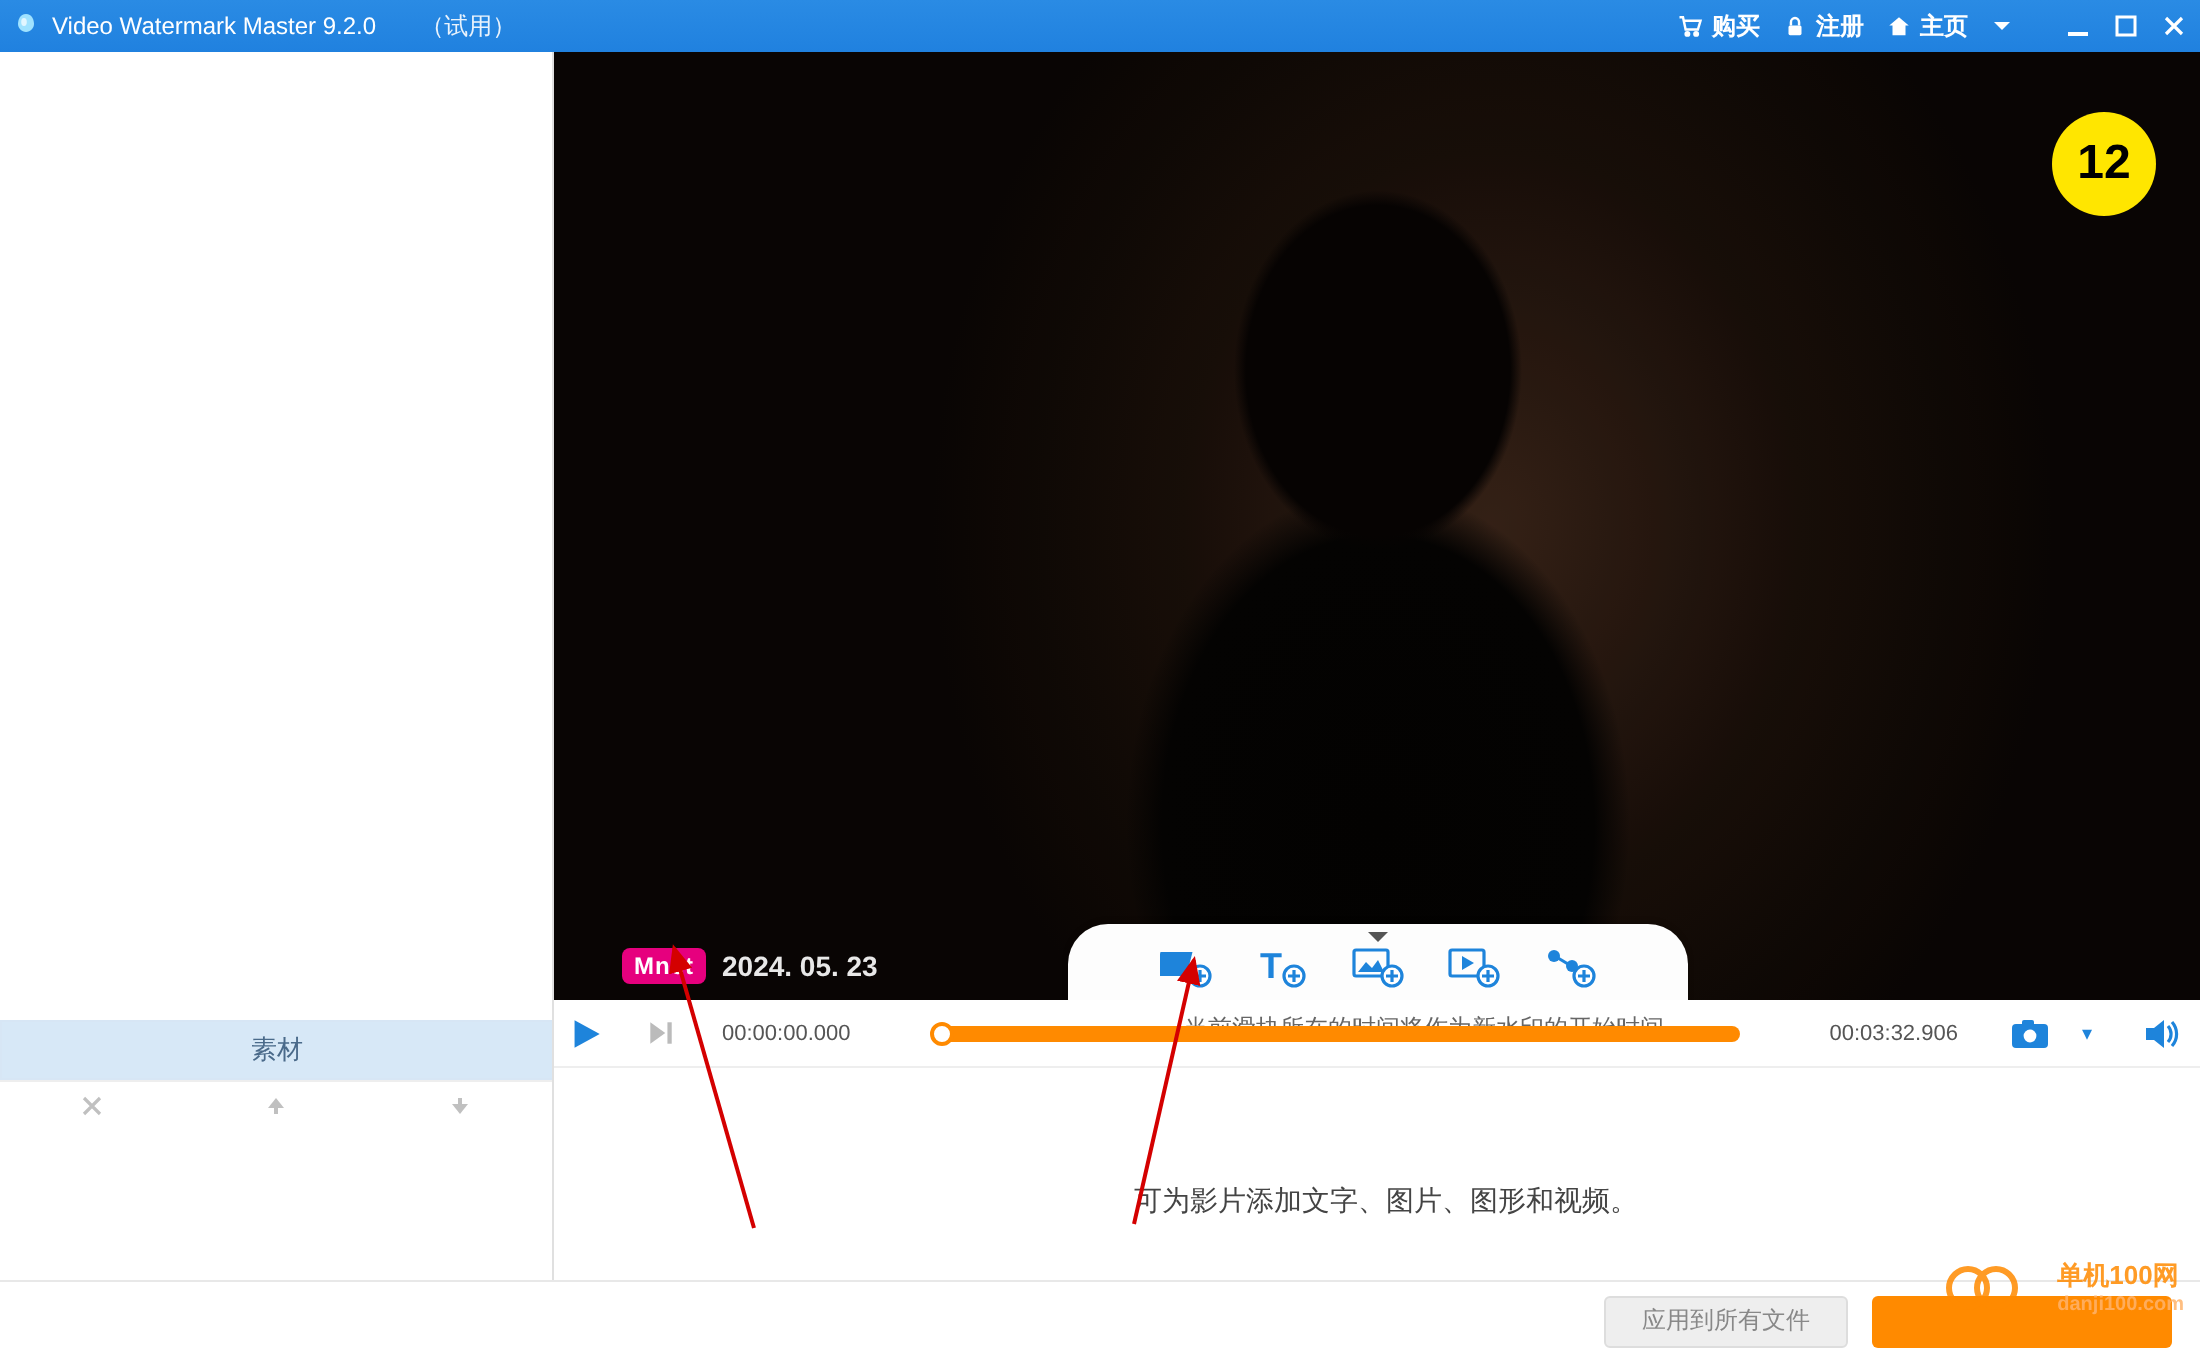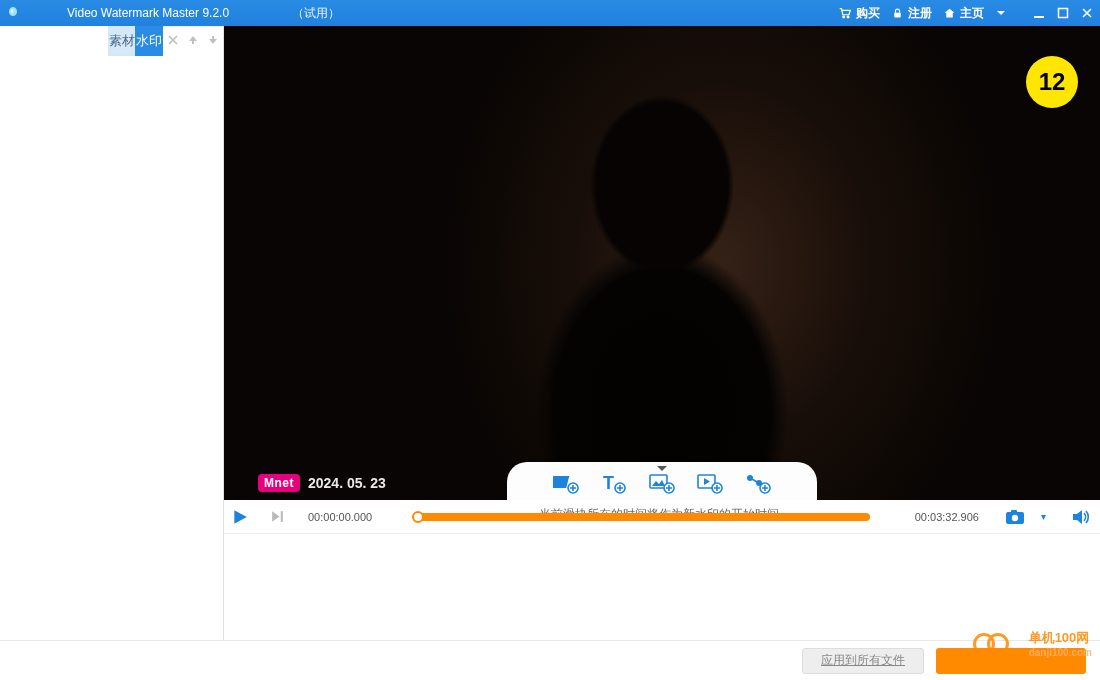--- a/index.html
+++ b/index.html
@@ -4,35 +4,34 @@
 <style>
   * { box-sizing: border-box; margin: 0; padding: 0; font-family: "Microsoft YaHei", Arial, sans-serif; }
   html, body { width: 1100px; height: 680px; overflow: hidden; background: #fff; }
 
   
   .title-bar {
     height: 26px; width: 100%;
     background: linear-gradient(to bottom, #2a8be4, #2081df);
     display: flex; align-items: center; color: #fff; font-size: 12px;
     padding: 0 6px;
-    gap: 41px;
   }
   .app-logo { width: 14px; height: 14px; margin-right: 6px; display: flex; align-items: center; }
   .title-text { flex: 0 0 auto; }
   .title-suffix { margin-left: 22px; opacity: 0.9; }
   .title-spacer { flex: 1; }
   .title-actions { display: flex; align-items: center; gap: 10px; }
   .title-act { display: flex; align-items: center; gap: 4px; cursor: pointer; font-size: 12px; font-weight: bold; }
   .title-icon { width: 14px; height: 14px; display: inline-flex; align-items: center; justify-content: center; }
   .win-controls { display: flex; gap: 10px; margin-left: 14px; }
   .win-btn { width: 14px; height: 14px; cursor: pointer; display: inline-flex; align-items: center; justify-content: center; }
 
   
   .main { display: flex; height: 614px; width: 100%; }
-  .sidebar { width: 224px; height: 100%; display: flex; flex-direction: row; border-right: 1px solid #e0e0e0; }
+  .sidebar { width: 277px; height: 100%; display: flex; flex-direction: column; border-right: 1px solid #e0e0e0; }
   .sidebar-top { flex: 1; background: #fff; }
   .sidebar-tabs { display: flex; height: 30px; }
   .sidebar-tab {
     flex: 1; display: flex; align-items: center; justify-content: center;
     font-size: 13px; border: 1px solid #d7e6f5; cursor: pointer;
   }
   .tab-material { background: #d7e8f7; color: #4a6a8a; border-right: none; }
   .tab-watermark { background: #2a8be4; color: #fff; border-color: #2a8be4; }
   .sidebar-controls {
     height: 30px; display: flex; align-items: center; justify-content: space-around;
@@ -128,21 +127,21 @@
   
   .arrow { position: absolute; pointer-events: none; }
 
   
   .bottom-bar {
     height: 40px; width: 100%; background: #fff; border-top: 1px solid #e8e8e8;
     display: flex; align-items: center; justify-content: flex-end; padding: 0 14px; gap: 12px;
   }
   .apply-all-btn {
     height: 26px; padding: 0 18px; font-size: 12px; color: #888;
-    background: #eee; border: 1px solid #ddd; border-radius: 3px; cursor: not-allowed; text-decoration: underline;
+    background: #eee; border: 1px solid #ddd; border-radius: 3px; cursor: not-allowed;
   }
   .primary-btn {
     height: 26px; width: 150px;
     background: #ff8a00; border-radius: 3px; cursor: pointer;
   }
 
   
   .site-watermark {
     position: absolute; right: 8px; bottom: 22px;
     display: flex; align-items: center; gap: 16px; color: #ff8a00;
@@ -226,23 +225,20 @@
 </div>
 
 <div class="main">
 
   <div class="sidebar">
     <div class="sidebar-top"></div>
     <div class="sidebar-tabs">
       <div class="sidebar-tab tab-material">
         <span>素材</span>
       </div>
-      <div class="sidebar-tab tab-watermark">
-        <span>水印</span>
-      </div>
     </div>
     <div class="sidebar-controls">
       <span>
         <svg viewBox="0 0 14 14" width="14" height="14" stroke="#c0c0c0" stroke-width="1.6">
             <path d="M3 3l8 8M11 3l-8 8"></path>
           </svg>
       </span>
       <span>
         <svg viewBox="0 0 14 14" width="14" height="14" fill="#c0c0c0">
             <path d="M7 3l4 5H3z"></path>
@@ -347,20 +343,41 @@
       <span style="color:#1e84db;font-size:10px;margin-left:-4px">▾</span>
       <span class="volume-icon">
         <svg viewBox="0 0 18 16" width="18" height="16" fill="#1e84db">
             <path d="M1 5h4l5-4v14l-5-4H1z"></path>
             <path d="M12 4a6 6 0 010 8" fill="none" stroke="#1e84db" stroke-width="1.6"></path>
             <path d="M14 2a9 9 0 010 12" fill="none" stroke="#1e84db" stroke-width="1.6"></path>
           </svg>
       </span>
     </div>
 
+    <div class="desc-area">
+      <div class="desc-text">可为影片添加文字、图片、图形和视频。</div>
+
+      <svg class="arrow" style="left:0;top:-70px" width="300" height="160">
+        <defs>
+            <marker id="ah1" markerWidth="8" markerHeight="8" refX="6" refY="3" orient="auto">
+              <path d="M0 0L7 3L0 6z" fill="#d40000"></path>
+            </marker>
+          </defs>
+        <line x1="100" y1="150" x2="60" y2="10" stroke="#d40000" stroke-width="2" marker-end="url(#ah1)"></line>
+      </svg>
+
+      <svg class="arrow" style="left:240px;top:-62px" width="160" height="150">
+        <defs>
+            <marker id="ah2" markerWidth="8" markerHeight="8" refX="6" refY="3" orient="auto">
+              <path d="M0 0L7 3L0 6z" fill="#d40000"></path>
+            </marker>
+          </defs>
+        <line x1="50" y1="140" x2="80" y2="8" stroke="#d40000" stroke-width="2" marker-end="url(#ah2)"></line>
+      </svg>
+    </div>
 
   </div>
 </div>
 
 <div class="bottom-bar">
   <button class="apply-all-btn">
     <span>应用到所有文件</span>
   </button>
   <div class="primary-btn"></div>
 </div>

